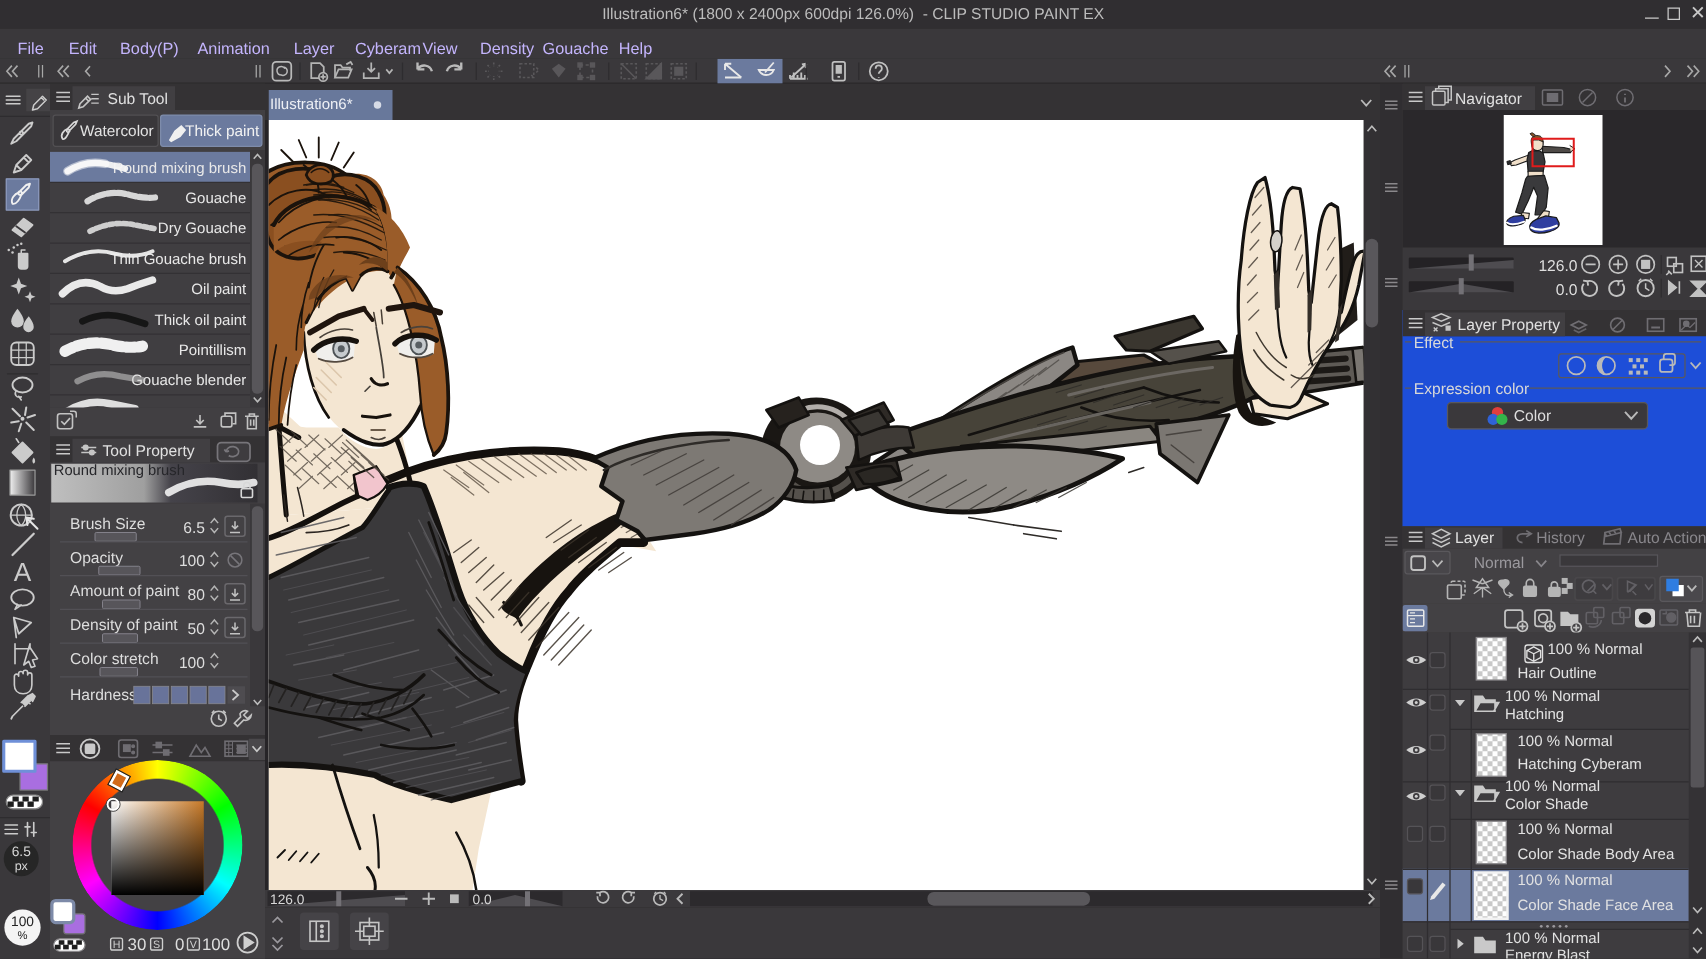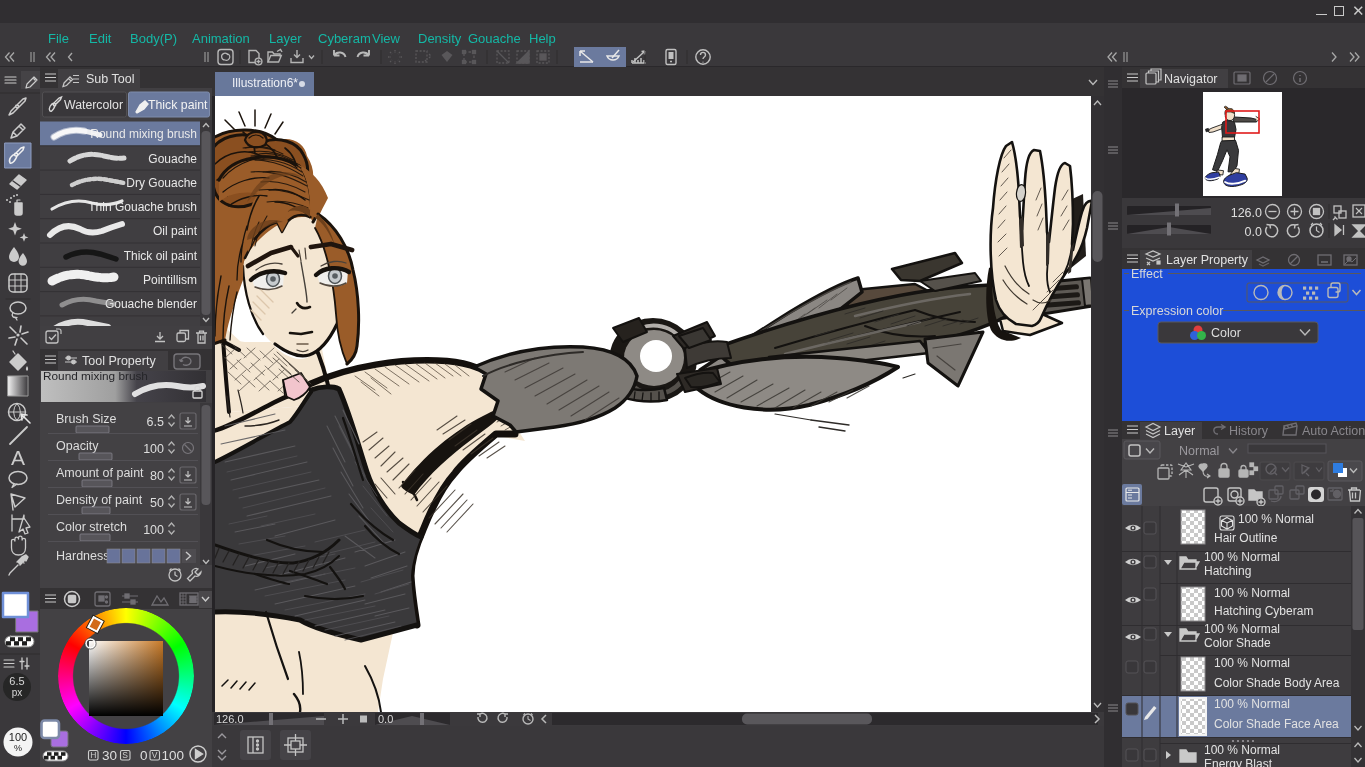--- a/index.html
+++ b/index.html
@@ -2,30 +2,31 @@
 <html><head>
 <meta charset="utf-8">
 <style>
   * { margin:0; padding:0; box-sizing:border-box; }
   html,body { width:1365px; height:767px; overflow:hidden; background:#2c2a2d; font-family:"Liberation Sans",sans-serif; }
   .abs { position:absolute; }
   #app { position:relative; width:1365px; height:767px; color:#dcdcdc; font-size:13px; }
   .titlebar { left:0; top:0; width:1365px; height:23px; background:#302e31; }
   .titletext { width:100%; text-align:center; top:4px; color:#bcbcbc; font-size:12.5px; }
   .menubar { left:0; top:23px; width:1365px; height:24px; background:#3a383b; }
-  .menubar span { display:inline-block; color:#14b8a6; font-size:13px; padding:4px 0 0 0; position:absolute; top:4px;margin-left:34px; }
+  .menubar span { display:inline-block; color:#c4b5fd; font-size:13px; padding:4px 0 0 0; position:absolute; top:4px; }
   .toolbar { left:0; top:47px; width:1365px; height:20px; background:#3a383b; border-bottom:1px solid #2a282b; }
   .panelbg { background:#3a383b; }
   svg { display:block; }
 </style>
 </head>
 <body>
 <div id="app">
 
   <div class="abs titlebar"></div>
+  <div class="abs titletext">Illustration6* (1800 x 2400px 600dpi 126.0%)&nbsp;&nbsp;- CLIP STUDIO PAINT EX</div>
   <div class="abs" style="left:1316px;top:14px;width:11px;border-top:1.5px solid #c9c9c9"></div>
   <div class="abs" style="left:1334px;top:6px;width:10px;height:10px;border:1.5px solid #c9c9c9"></div>
   <div class="abs" style="left:1352px;top:5px;width:12px;height:12px;color:#c9c9c9;font-size:15px;line-height:12px">✕</div>
 
   <div class="abs menubar">
     <span style="left:14px">File</span>
     <span style="left:55px">Edit</span>
     <span style="left:96px">Body(P)</span>
     <span style="left:158px">Animation</span>
     <span style="left:235px">Layer</span>
@@ -559,21 +560,21 @@
           <circle cx="158" cy="166" r="8"></circle>
           <path d="M155.5 161.5 l7 4.5 -7 4.5 z" fill="#cfcfcf"></path>
         </g>
     </svg>
   </div>
 
   <div class="abs" style="left:212px;top:67px;width:892px;height:700px;background:#262427" id="canvasarea">
 
     <div class="abs" style="left:0;top:0;width:892px;height:29px;background:#343234"></div>
     <div class="abs" style="left:3px;top:5px;width:99px;height:24px;background:#68789b"></div>
-    <div class="abs" style="left:20px;top:9px;font-size:12px;color:#eef0f5">Illustration6*</div>
+    <div class="abs" style="left:4px;top:9px;font-size:12px;color:#eef0f5">Illustration6*</div>
     <div class="abs" style="left:87px;top:14px;width:6px;height:6px;border-radius:50%;background:#d6dbe6"></div>
     <svg class="abs" style="left:874px;top:8px" width="14" height="14" viewBox="0 0 14 14" fill="none">
         <path d="M3 5 l4 4.5 4-4.5" stroke="#b9b9b9" stroke-width="1.4"></path>
       </svg>
 
     <div class="abs" style="left:3px;top:29px;width:876px;height:616px;background:#ffffff" id="page">
       <svg width="876" height="616" viewBox="0 0 876 616" fill="none" stroke-linecap="round" stroke-linejoin="round">
 
         <path d="M8 243 C10 272 12 296 14 316 L117 308 C115 295 113 282 110 268 L106 248 C100 258 92 264 84 263 C74 262 64 256 56 246 L30 246 Z" fill="#f4e6d2"></path>
 

